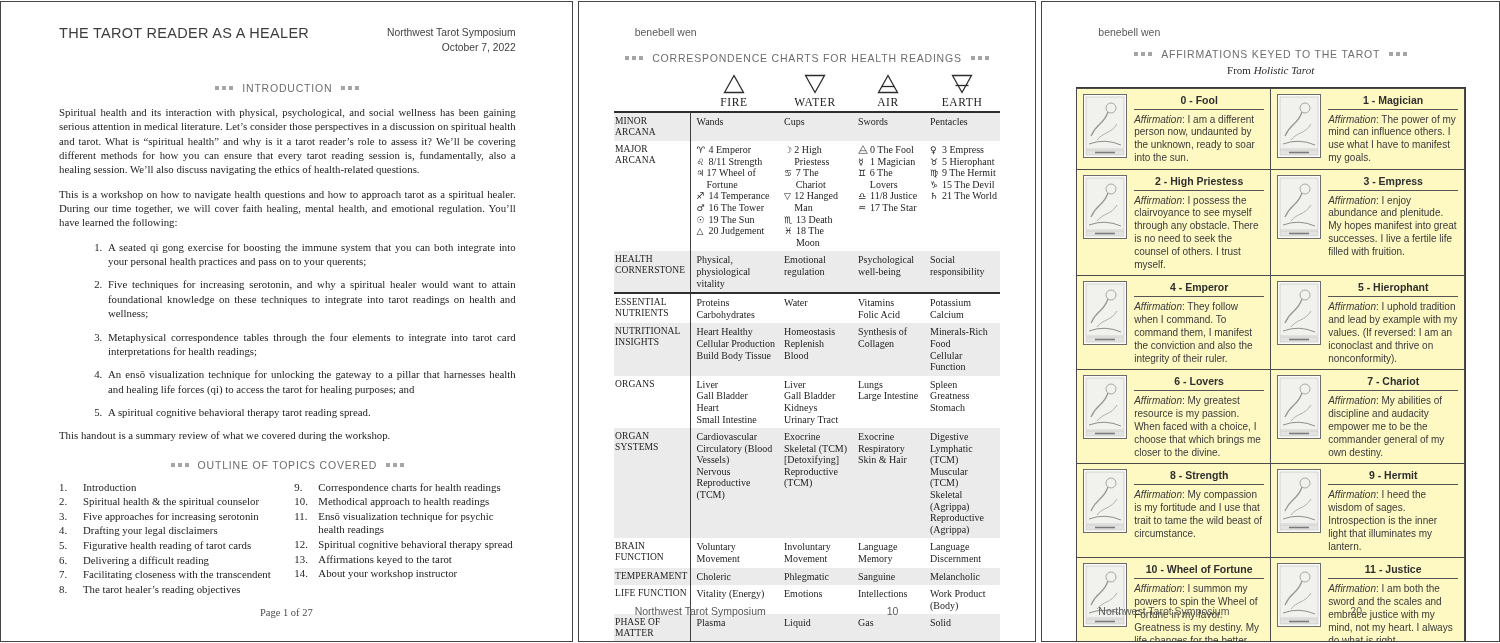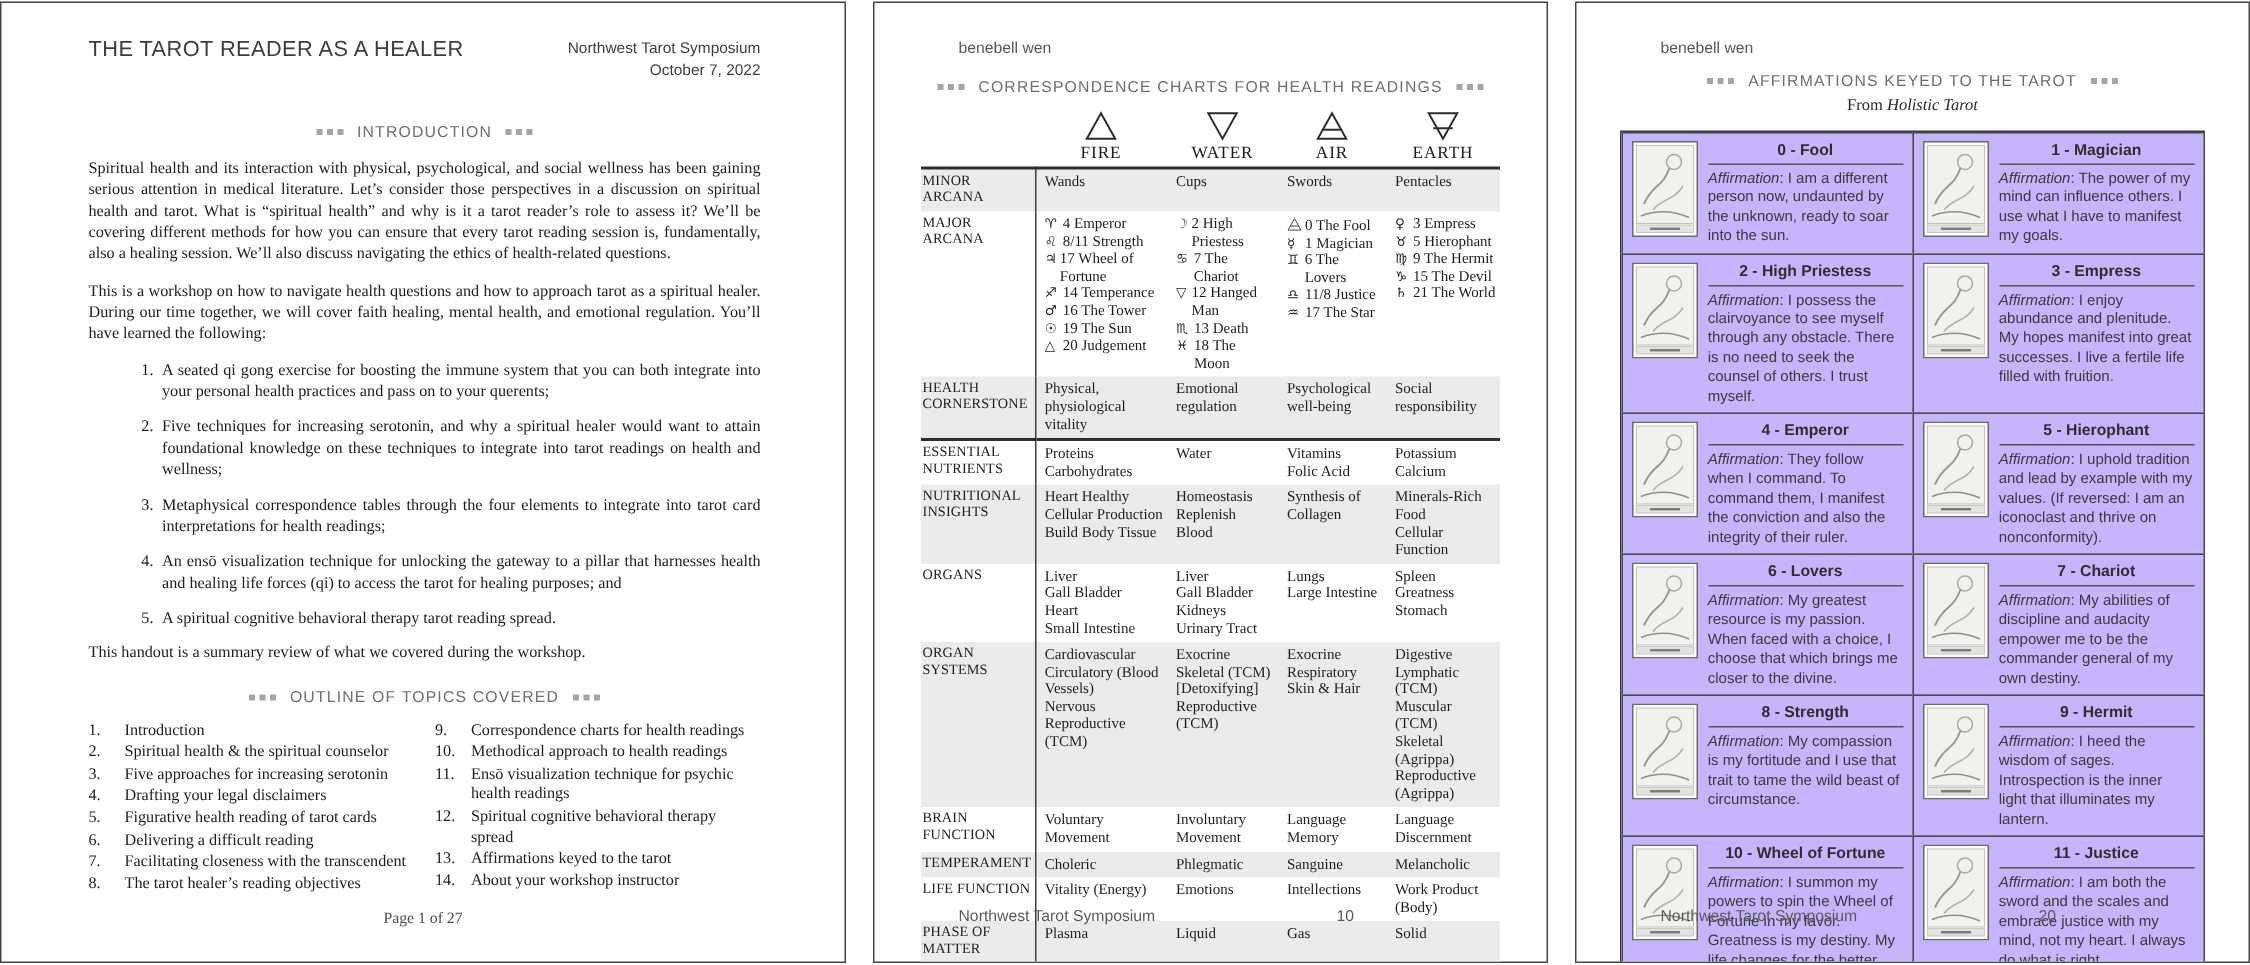--- a/index.html
+++ b/index.html
@@ -1,16 +1,16 @@
 <!DOCTYPE html>
 <html><head>
 <meta charset="utf-8">
 <style>
   html,body{margin:0;padding:0;background:#fff;width:1500px;height:643px;overflow:hidden;}
-  .canvas{display:flex;gap:18px;width:1500px;height:643px;box-sizing:border-box;}
+  .canvas{display:flex;gap:5px;width:1500px;height:643px;box-sizing:border-box;}
   .page{flex:1 1 0;height:641px;margin-top:1px;background:#fff;border:1px solid #454545;box-sizing:border-box;position:relative;overflow:hidden;}
 
   
   .sec-head{display:flex;align-items:center;justify-content:center;gap:9px;
     font-family:"Liberation Sans",sans-serif;font-size:10.5px;color:#6d6d6d;letter-spacing:.8px;}
   .sqs{display:inline-flex;gap:3px;}
   .sqs i{width:4px;height:4px;background:#a5a5a5;display:block;}
   .runhead{position:absolute;top:24px;left:56px;font-family:"Liberation Sans",sans-serif;font-size:10.5px;color:#595959;}
   .footer23{position:absolute;bottom:24px;left:56px;right:40px;font-family:"Liberation Sans",sans-serif;font-size:10.5px;color:#595959;}
   .footer23 .pnum{position:absolute;left:252px;top:0;}
@@ -51,21 +51,21 @@
   .ctable tr.gend th,.ctable tr.gend td{border-bottom:2px solid #2e2e2e;}
   .sym{display:inline-block;width:12px;font-family:"DejaVu Sans",sans-serif;font-size:9px;color:#222;}
   .sline{display:flex;align-items:baseline;}
   .sline .sym svg{position:relative;top:.5px;}
 
   
   .p3{padding-top:46px;box-sizing:border-box;}
   .p3 .subtitle{text-align:center;font-family:"Liberation Serif",serif;font-size:11px;color:#2a2a2a;margin-top:4px;}
   .p3 .subtitle em{font-style:italic;margin-top:32px;}
   .cardgrid{width:388px;margin:11px auto 0;border:1px solid #3a3a3a;display:grid;grid-template-columns:1fr 1fr;}
-  .ccell{border:1px solid #4a4a4a;margin:-0.5px;padding:5px 6px 4px;display:flex;gap:7px;min-height:66px;box-sizing:border-box;background:#c4b5fd;}
+  .ccell{border:1px solid #4a4a4a;margin:-0.5px;padding:5px 6px 4px;display:flex;gap:7px;min-height:66px;box-sizing:border-box;background:#fef9c3;}
   .thumb{flex:none;width:44px;}
   .c-right{flex:1;display:flex;flex-direction:column;min-width:0;}
   .c-title{font-family:"Liberation Sans",sans-serif;font-weight:bold;font-size:10.5px;color:#2e2e2e;
     text-align:center;padding-bottom:3px;border-bottom:1px solid #555;margin-bottom:4px;}
   .c-text{font-family:"Liberation Sans",sans-serif;font-size:10px;line-height:1.28;color:#3a3a3a;}
   .c-text em{font-style:italic;}
 </style>
 </head>
 <body>
 

